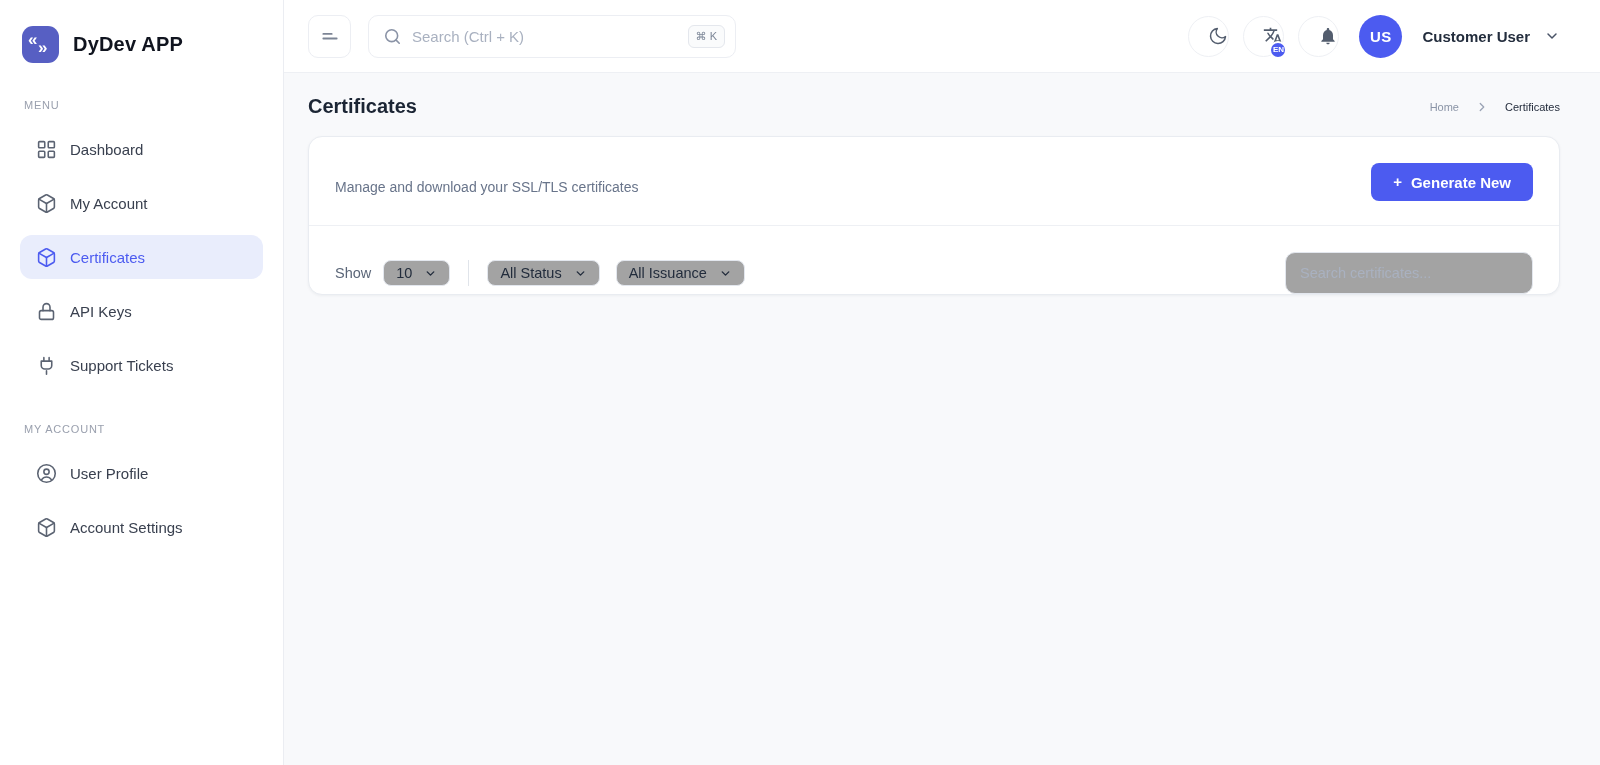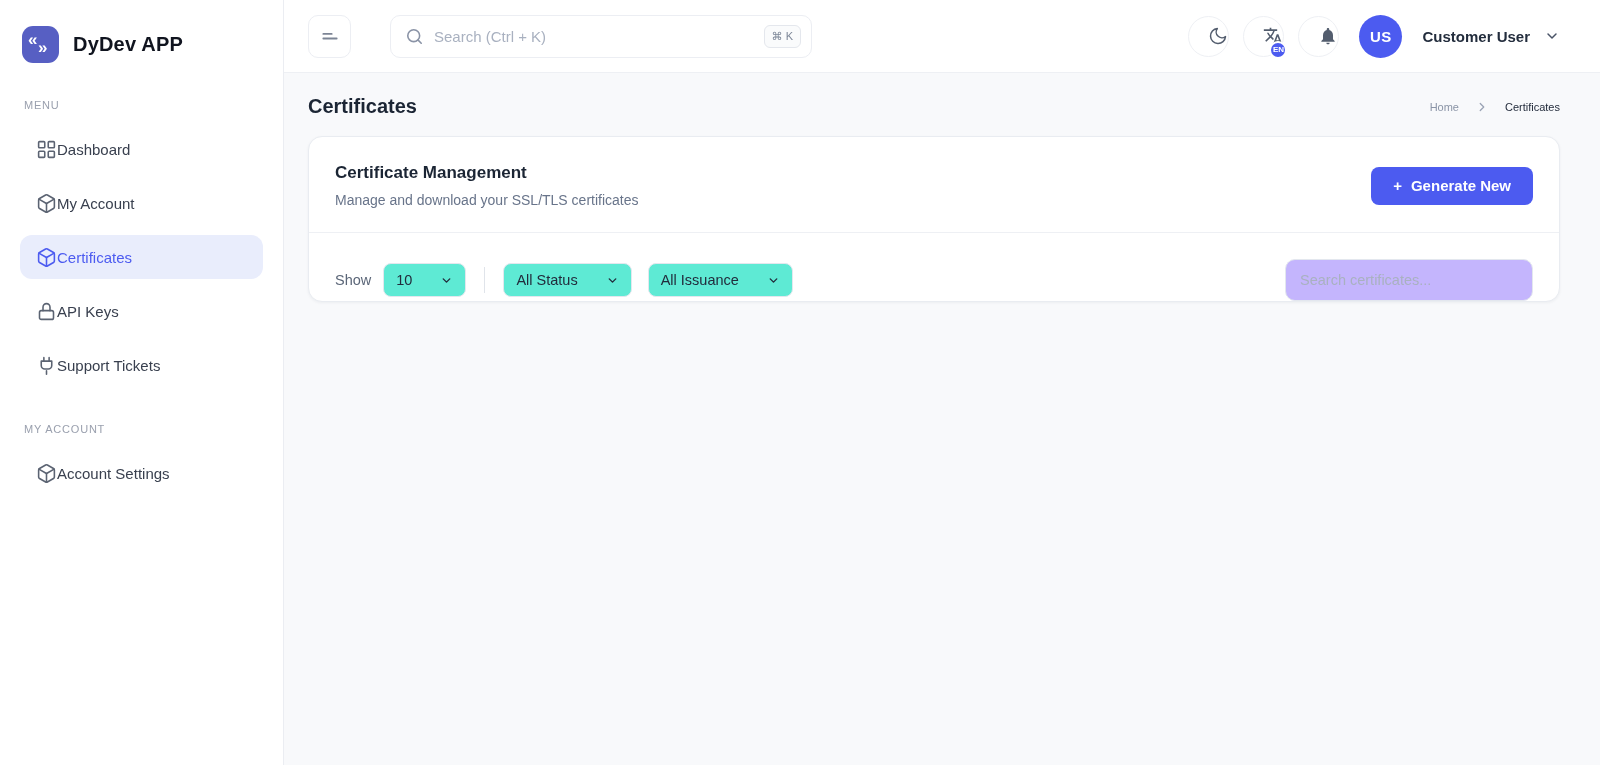--- a/index.html
+++ b/index.html
@@ -26,21 +26,21 @@
     position:absolute; color:#ffffff; font-weight:bold; font-size:17px; line-height:17px;
   }
   .logo-box .g1 { left:6px; top:5px; }
   .logo-box .g2 { left:16px; top:13px; }
   .brand-name { font-size:20px; font-weight:800; color:#10141f; letter-spacing:.2px; }
   .section-label {
     font-size:11px; color:#9aa0ae; letter-spacing:.8px;
     margin:36px 0 16px 4px; font-weight:500;
   }
   .nav-item {
-    display:flex; align-items:center; 
+    display:flex; align-items:center; gap:13px;
     height:44px; padding:0 16px; margin-bottom:10px;
     border-radius:12px; cursor:pointer;
     font-size:15px; font-weight:500; color:#39404f;
   }
   .nav-item svg { stroke:#5b6372; flex:none; }
   .nav-item.active { background:#e9edfc; color:#4c5bf0; }
   .nav-item.active svg { stroke:#4c5bf0; }
   
   .main { flex:1; display:flex; flex-direction:column; height:765px; }
   .topbar {
@@ -49,23 +49,23 @@
     display:flex; align-items:center; justify-content:space-between;
     padding:0 40px 0 24px;
   }
   .topbar-left { display:flex; align-items:center; gap:17px; }
   .hamburger-btn {
     width:43px; height:43px; border-radius:10px;
     border:1px solid #eceef3; background:#fff;
     display:flex; align-items:center; justify-content:center; cursor:pointer;
   }
   .search-box {
-    width:422px; height:43px; border-radius:10px;
+    width:368px; height:43px; border-radius:10px;
     border:1px solid #eceef3; background:#fff;
-    display:flex; align-items:center; gap:10px; padding:0 10px 0 14px;margin-left:22px;
+    display:flex; align-items:center; gap:10px; padding:0 10px 0 14px;
   }
   .search-box input {
     flex:1; border:none; outline:none; font-size:15px; color:#39404f;
     font-family:"Liberation Sans", sans-serif; background:transparent;
   }
   .search-box input::placeholder { color:#a9b1c0; }
   .kbd {
     font-size:11px; color:#7d8798; background:#fafbfc;
     border:1px solid #e4e7ed; border-radius:6px; padding:4px 7px; white-space:nowrap;
   }
@@ -116,31 +116,31 @@
     background:#4c5bf0; color:#ffffff; font-size:15px; font-weight:bold;
     font-family:"Liberation Sans", sans-serif;
     display:flex; align-items:center; gap:9px; cursor:pointer;
   }
   .btn-primary .plus { font-size:15px; font-weight:bold; margin-top:-1px; }
   .filters {
     display:flex; align-items:center; padding:26px 26px 0 26px;
   }
   .show-label { font-size:14.5px; color:#5b6678; margin-right:12px; }
   .select-ctl {
-    height:34px; border:1px solid #e3e7ee; border-radius:8px; background:#5eead4;
-    display:flex; align-items:center; gap:28px; padding:0 12px;
+    height:26px; border:1px solid #e3e7ee; border-radius:8px; background:#a3a3a3;
+    display:flex; align-items:center; gap:12px; padding:0 12px;
     font-size:14.5px; font-weight:500; color:#222c3c; cursor:pointer;
   }
   .v-divider { width:1px; height:26px; background:#e0e4ea; margin:0 18px; }
   .filters .gap { width:16px; }
   .spacer { flex:1; }
   .search-certs {
     width:248px; height:42px; border:1px solid #e3e7ee; border-radius:10px;
     padding:0 14px; font-size:14.5px; color:#39404f; outline:none;
-    font-family:"Liberation Sans", sans-serif; background:#c4b5fd;
+    font-family:"Liberation Sans", sans-serif; background:#a3a3a3;
   }
   .search-certs::placeholder { color:#a9b1c0; }
   .table-wrap { padding:19px 26px 27px 26px; }
   .table-box { border:1px solid #e8ebf0; border-radius:10px; overflow:hidden; }
   .thead {
     display:grid;
     grid-template-columns:259px 246px 186px 158px 213px 1fr;
     align-items:center; height:41px;
     border-bottom:1px solid #e8ebf0;
     font-size:13px; color:#4e5a70; font-weight:500;
@@ -206,20 +206,28 @@
         <path d="M12 22v-4"></path>
         <path d="M9 7V3"></path>
         <path d="M15 7V3"></path>
         <path d="M6 7h12v5a4 4 0 0 1-4 4h-4a4 4 0 0 1-4-4V7z"></path>
       </svg>
     <span>Support Tickets</span>
   </div>
 
   <div class="section-label">MY ACCOUNT</div>
 
+  <div class="nav-item">
+    <svg width="21" height="21" viewBox="0 0 24 24" fill="none" stroke-width="1.8" stroke-linecap="round" stroke-linejoin="round">
+        <circle cx="12" cy="12" r="10"></circle>
+        <circle cx="12" cy="10" r="3"></circle>
+        <path d="M6.5 19a6.5 6.5 0 0 1 11 0"></path>
+      </svg>
+    <span>User Profile</span>
+  </div>
 
   <div class="nav-item">
     <svg width="21" height="21" viewBox="0 0 24 24" fill="none" stroke-width="1.8" stroke-linecap="round" stroke-linejoin="round">
         <path d="M21 16V8a2 2 0 0 0-1-1.73l-7-4a2 2 0 0 0-2 0l-7 4A2 2 0 0 0 3 8v8a2 2 0 0 0 1 1.73l7 4a2 2 0 0 0 2 0l7-4A2 2 0 0 0 21 16z"></path>
         <polyline points="3.27 6.96 12 12.01 20.73 6.96"></polyline>
         <line x1="12" y1="22.08" x2="12" y2="12"></line>
       </svg>
     <span>Account Settings</span>
   </div>
 </aside>
@@ -276,21 +284,20 @@
         <svg width="14" height="14" viewBox="0 0 24 24" fill="none" stroke="#9aa3b5" stroke-width="2.2" stroke-linecap="round" stroke-linejoin="round">
             <polyline points="9 6 15 12 9 18"></polyline>
           </svg>
         <span class="crumb-current">Certificates</span>
       </div>
     </div>
 
     <div class="card">
       <div class="card-head">
         <div>
-          <div class="card-title">Certificate Management</div>
           <div class="card-subtitle">Manage and download your SSL/TLS certificates</div>
         </div>
         <button class="btn-primary">
           <span class="plus">+</span>
           <span>Generate New</span>
         </button>
       </div>
 
       <div class="filters">
         <span class="show-label">Show</span>

